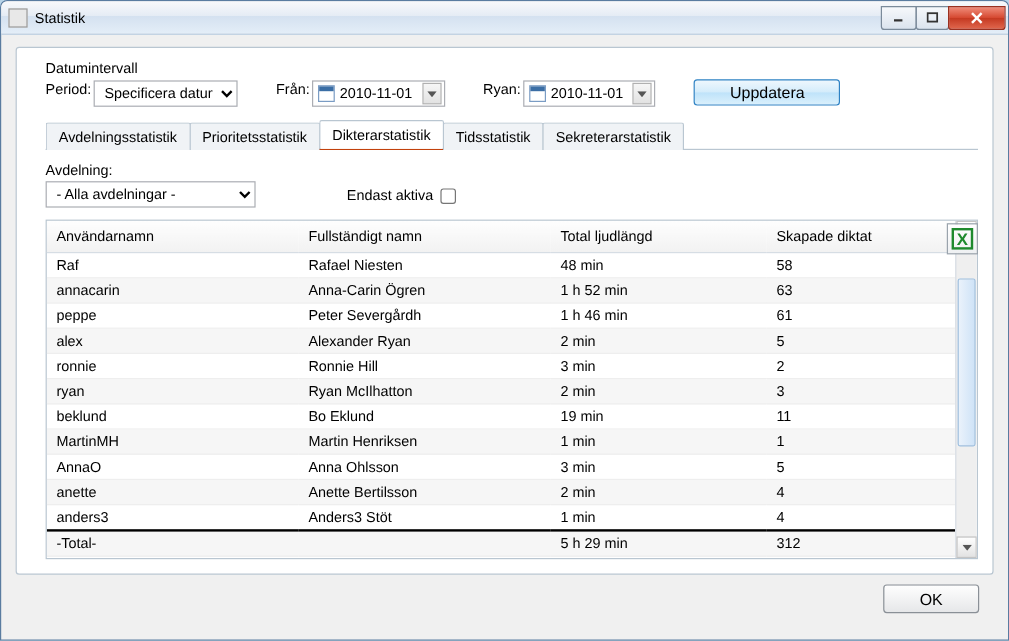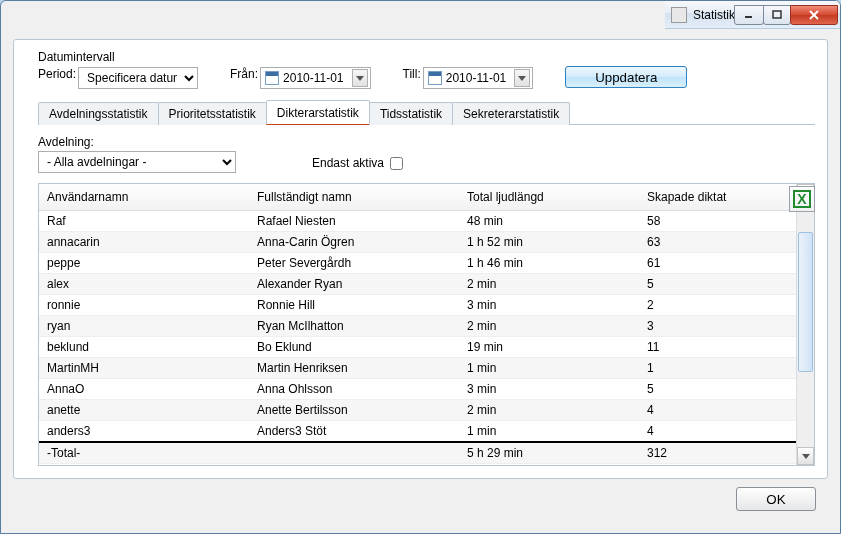--- a/index.html
+++ b/index.html
@@ -14,21 +14,20 @@
   }
   .window {
     width: 841px;
     height: 534px;
     background: #f0f0f0;
     border: 1px solid #5a7ca0;
     border-radius: 6px 6px 0 0;
     overflow: hidden;
     display: flex;
     flex-direction: column;
-    align-items: flex-end;
   }
   .titlebar {
     height: 28px;
     background: linear-gradient(180deg, #f8f9fb 0%, #e5ecf5 45%, #d4e1f0 46%, #e4eef8 100%);
     border-bottom: 1px solid #b8cce0;
     display: flex;
     align-items: center;
     padding: 0 2px 0 6px;
   }
   .titlebar .app-icon {
@@ -83,21 +82,21 @@
   .filter-btn-col { padding-bottom:1px; }
 
   select, .date-input, .dropdown {
     font: inherit;
     height:22px;
     border:1px solid #abadb3;
     background:#fff;
     padding:1px 4px;
   }
   .period-select { width:120px; }
-  .avd-select { width: 198px; }
+  .avd-select { width: 175px; }
   .date-wrap {
     display:flex; align-items:center; gap:4px;
     border:1px solid #abadb3; height:22px; padding:0 2px 0 4px; background:#fff;
   }
   .date-wrap .cal-icon {
     width:14px;height:14px; background:#fff;border:1px solid #7a9cc4;
     position:relative;
   }
   .date-wrap .cal-icon::before{
     content:""; position:absolute;top:0;left:0;right:0;height:4px;background:#3b6ea5;
@@ -241,21 +240,21 @@
             <span class="cal-icon"></span>
             <span class="date-text">2010-11-01</span>
             <span class="dd-arrow">
               <svg width="8" height="5">
                   <polygon points="0,0 8,0 4,5" fill="#555"></polygon>
                 </svg>
             </span>
           </div>
         </div>
         <div class="filter-col">
-          <label>Till:</label>
+          <label>Ryan:</label>
           <div class="date-wrap">
             <span class="cal-icon"></span>
             <span class="date-text">2010-11-01</span>
             <span class="dd-arrow">
               <svg width="8" height="5">
                   <polygon points="0,0 8,0 4,5" fill="#555"></polygon>
                 </svg>
             </span>
           </div>
         </div>

